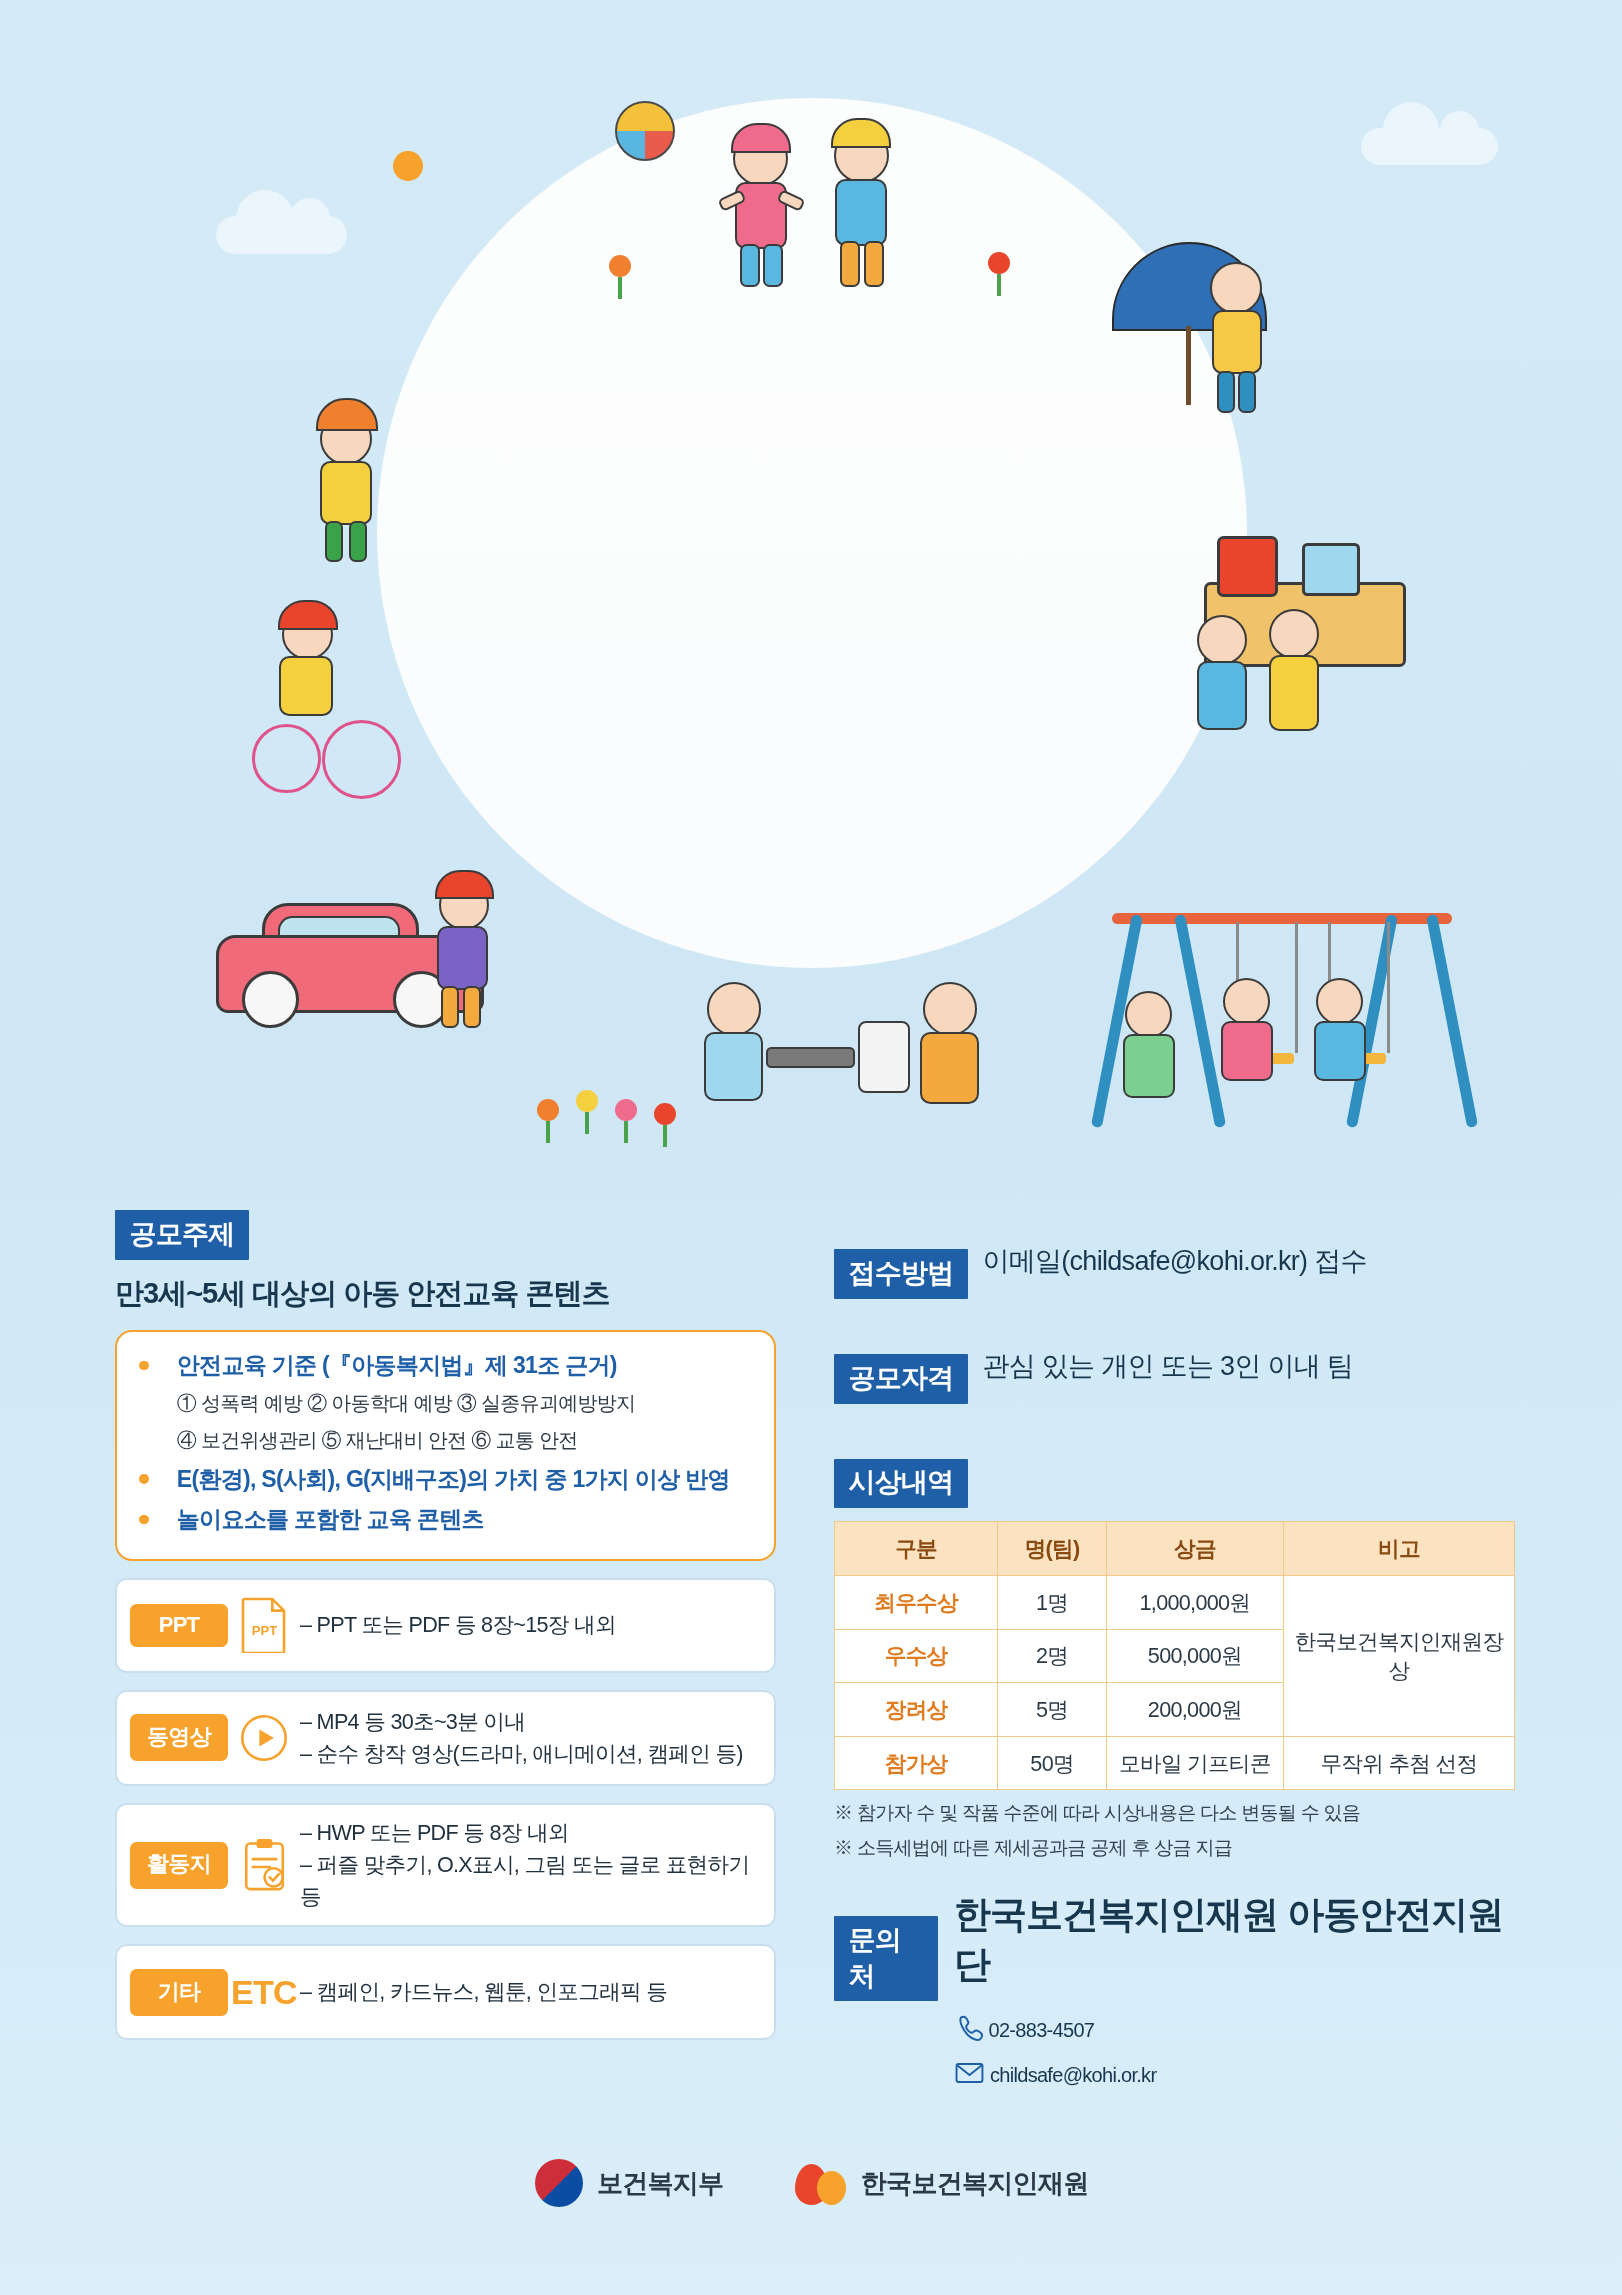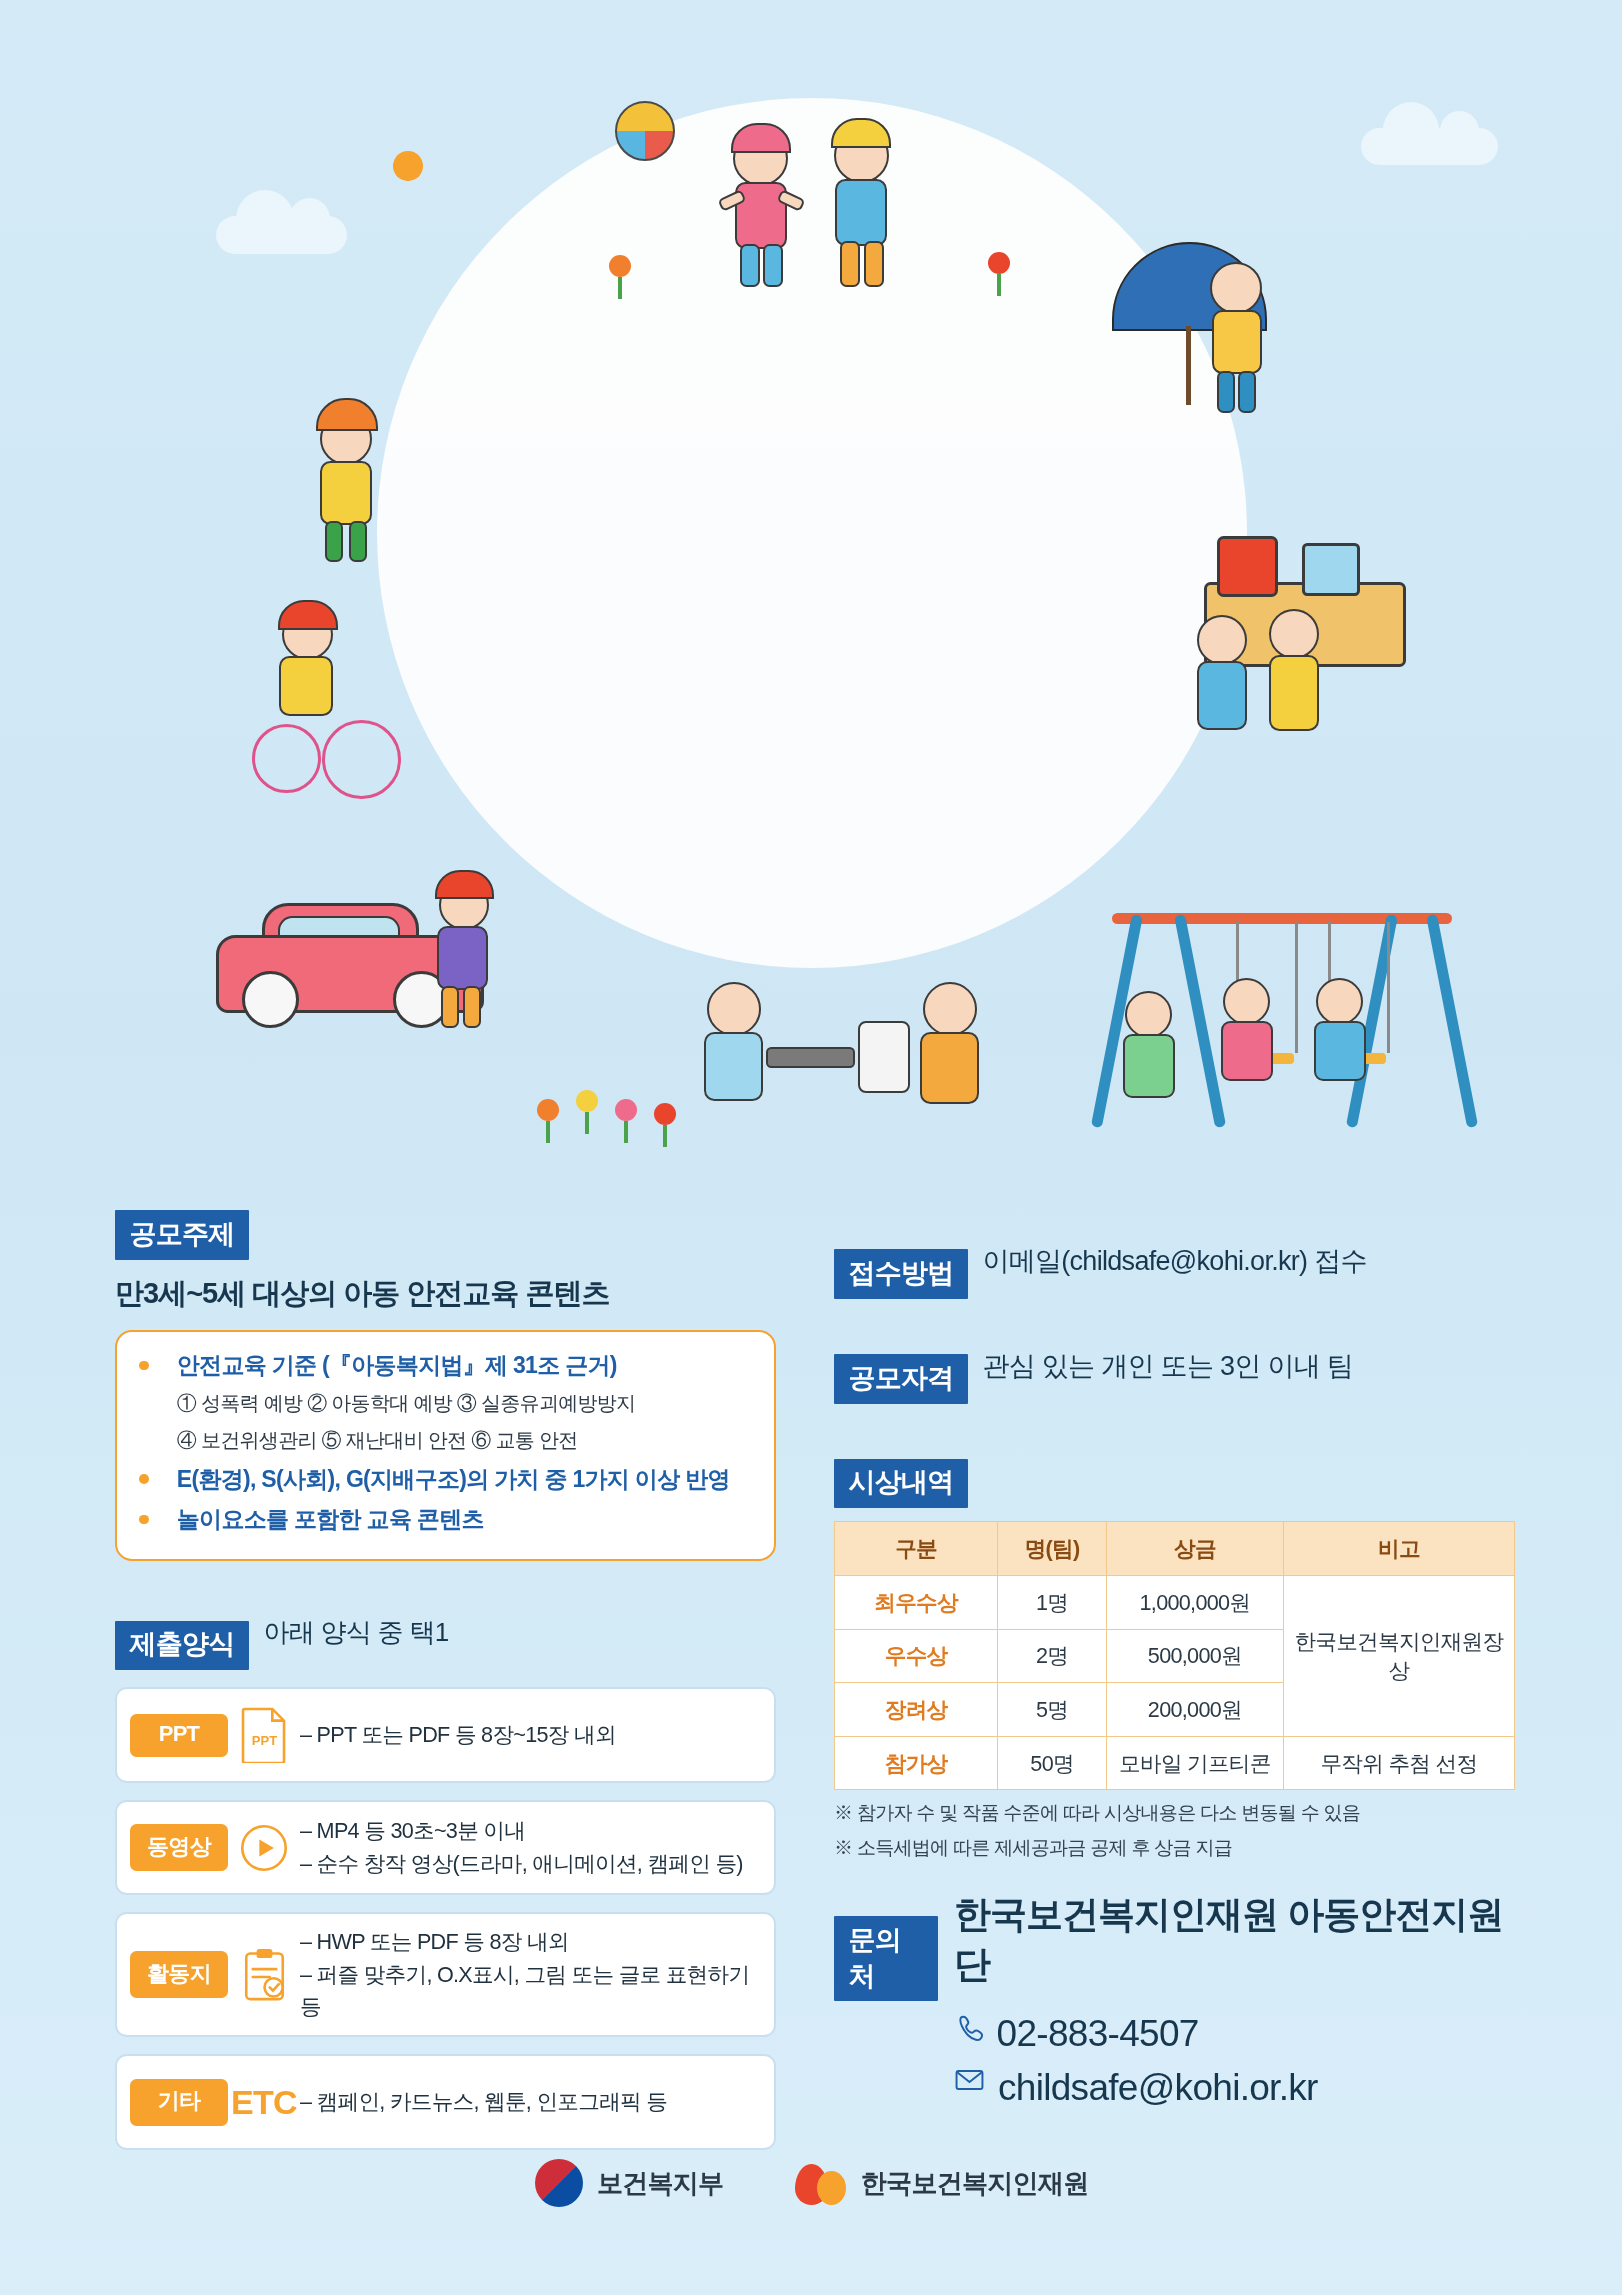--- a/index.html
+++ b/index.html
@@ -263,22 +263,22 @@
     font-weight: bold;
   }
   table.award td.rank { color: #e07b20; font-weight: bold; }
   table.award td.note { border-left: 1.3px solid #f1c98a; }
 
   .note-line { font-size: 19px; color: #33424f; margin-top: 9.2px; letter-spacing: -0.7px; }
 
   .contact-head { display:flex; align-items:flex-start; gap: 15.7px; margin-top: 13px; }
   .contact-main { font-size: 37px; color: #17374f; font-weight: bold; letter-spacing: -1px; }
   .contact-line {
-    display:flex; align-items:flex-start; gap: 14px;
-    font-size: 37px; color: #17374f; margin-top: 11.8px; margin-left: 121px; letter-spacing: -0.7px;
+    display:flex; align-items:center; gap: 6px;
+    font-size: 20px; color: #17374f; margin-top: 11.8px; margin-left: 121px; letter-spacing: -0.7px;
   }
   .ci { color: #1f5fa8; font-size: 26px; }
 
   
   .footer {
     position: absolute; left: 0; right: 0; top: 2159px;
     display: flex; justify-content: center; align-items: center; gap: 72px;
   }
   .logo-item { display:flex; align-items:center; gap: 14.4px; }
   .logo-item .name { font-size: 26px; color: #2b3a46; font-weight: bold; letter-spacing: -0.7px; }
@@ -466,24 +466,20 @@
             <div class="b-text">E(환경), S(사회), G(지배구조)의 가치 중 1가지 이상 반영</div>
           </div>
           <div class="b-item">
             <div class="dot"></div>
             <div class="b-text">놀이요소를 포함한 교육 콘텐츠</div>
           </div>
         </div>
       </div>
 
       <div>
-        <div class="format-head">
-          <span class="tag">제출양식</span>
-          <span class="hint">아래 양식 중 택1</span>
-        </div>
 
         <div class="fmt-row">
           <div class="fmt-badge">PPT</div>
           <div class="fmt-icon">
             <svg width="47" height="56" viewBox="0 0 72 86">
               <path d="M6 3 h42 l18 18 v62 a3 3 0 0 1 -3 3 H6 a3 3 0 0 1 -3 -3 V6 a3 3 0 0 1 3 -3 z" fill="#ffffff" stroke="#f6a22c" stroke-width="4"></path>
               <path d="M48 3 v18 h18" fill="none" stroke="#f6a22c" stroke-width="4"></path>
               <text x="36" y="58" font-size="20" font-family="Liberation Sans" fill="#f6a22c" text-anchor="middle" font-weight="bold">PPT</text>
             </svg>
           </div>

